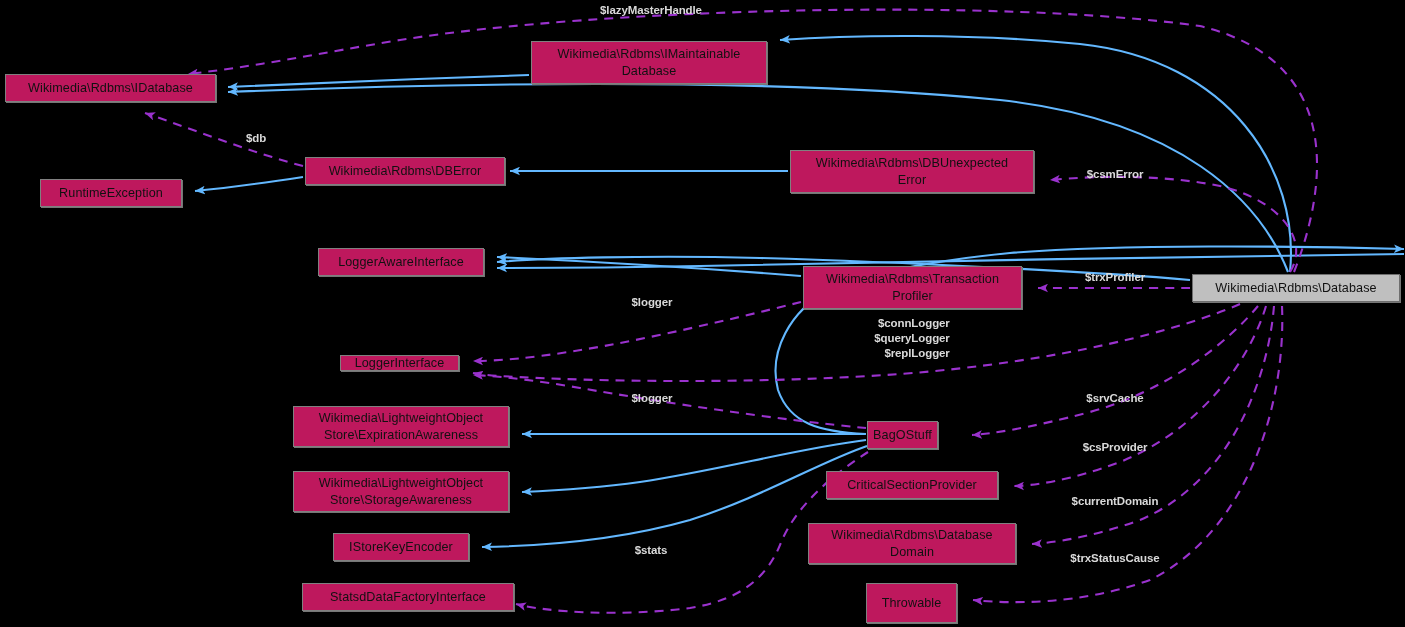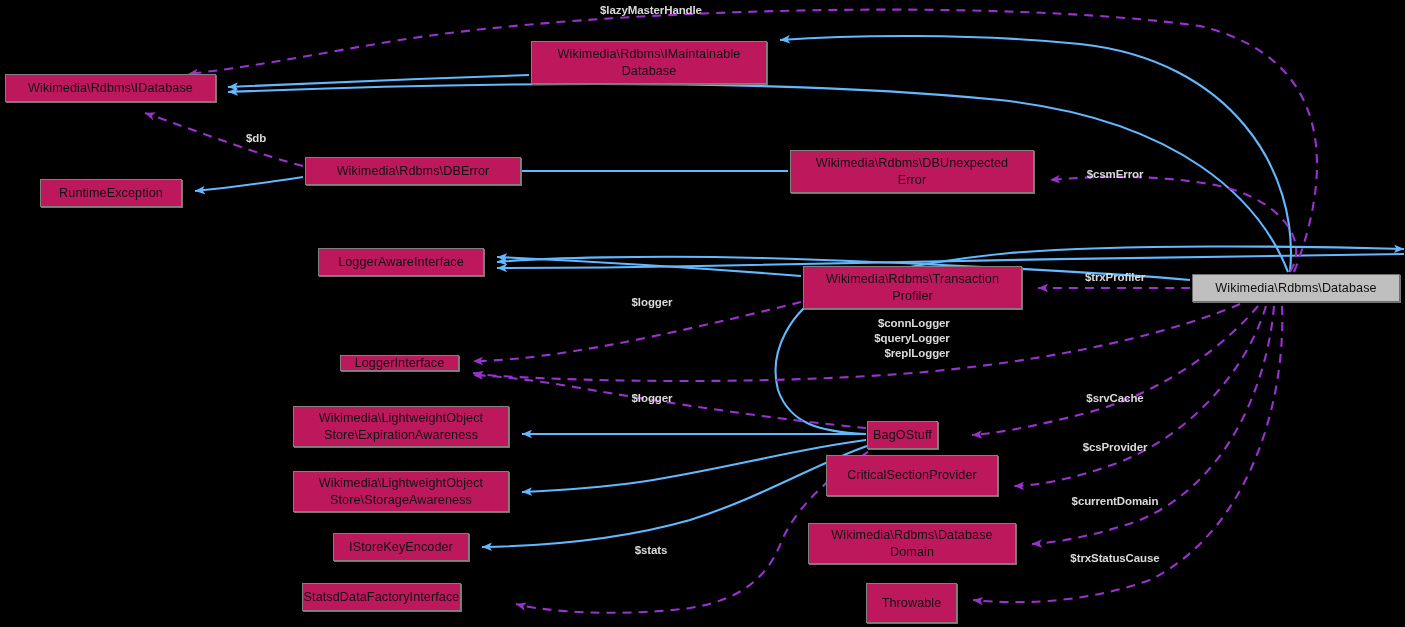--- a/index.html
+++ b/index.html
@@ -126,38 +126,38 @@
 
       <path d="M868,452 C840,470 800,500 782,540 C768,578 740,600 690,608 C620,617 545,612 516,604"></path>
     </g>
   </svg>
 
   <div id="nodes-layer">
       <div class="node-box" style="left: 5px; top: 74px; width: 211px; height: 28px;">Wikimedia\Rdbms\IDatabase</div>
       <div class="node-box" style="left: 531px; top: 41px; width: 236px; height: 43px;">Wikimedia\Rdbms\IMaintainable
 Database</div>
       <div class="node-box" style="left: 40px; top: 179px; width: 142px; height: 28px;">RuntimeException</div>
-      <div class="node-box" style="left: 305px; top: 157px; width: 216px; height: 28px;">Wikimedia\Rdbms\DBError</div>
+      <div class="node-box" style="left: 305px; top: 157px; width: 200px; height: 28px;">Wikimedia\Rdbms\DBError</div>
       <div class="node-box" style="left: 790px; top: 150px; width: 244px; height: 43px;">Wikimedia\Rdbms\DBUnexpected
 Error</div>
       <div class="node-box" style="left: 318px; top: 248px; width: 166px; height: 28px;">LoggerAwareInterface</div>
       <div class="node-box" style="left: 803px; top: 266px; width: 219px; height: 43px;">Wikimedia\Rdbms\Transaction
 Profiler</div>
       <div class="node-box highlight" style="left: 1192px; top: 274px; width: 208px; height: 28px;">Wikimedia\Rdbms\Database</div>
       <div class="node-box" style="left: 340px; top: 355px; width: 119px; height: 16px;">LoggerInterface</div>
       <div class="node-box" style="left: 293px; top: 406px; width: 216px; height: 41px;">Wikimedia\LightweightObject
 Store\ExpirationAwareness</div>
       <div class="node-box" style="left: 867px; top: 421px; width: 71px; height: 28px;">BagOStuff</div>
       <div class="node-box" style="left: 293px; top: 471px; width: 216px; height: 41px;">Wikimedia\LightweightObject
 Store\StorageAwareness</div>
-      <div class="node-box" style="left: 826px; top: 455px; width: 172px; height: 41px;">CriticalSectionProvider</div>
+      <div class="node-box" style="left: 826px; top: 471px; width: 172px; height: 28px;">CriticalSectionProvider</div>
       <div class="node-box" style="left: 333px; top: 533px; width: 136px; height: 28px;">IStoreKeyEncoder</div>
       <div class="node-box" style="left: 808px; top: 523px; width: 208px; height: 41px;">Wikimedia\Rdbms\Database
 Domain</div>
-      <div class="node-box" style="left: 302px; top: 583px; width: 159px; height: 28px;">StatsdDataFactoryInterface</div>
+      <div class="node-box" style="left: 302px; top: 583px; width: 212px; height: 28px;">StatsdDataFactoryInterface</div>
       <div class="node-box" style="left: 866px; top: 583px; width: 91px; height: 40px;">Throwable</div>
     </div>
   <div id="labels-layer">
       <div class="edge-label" style="left: 651px; top: 3px;">$lazyMasterHandle</div>
       <div class="edge-label" style="left: 256px; top: 131px;">$db</div>
       <div class="edge-label" style="left: 1115px; top: 167px;">$csmError</div>
       <div class="edge-label" style="left: 1115px; top: 270px;">$trxProfiler</div>
       <div class="edge-label" style="left: 652px; top: 295px;">$logger</div>
       <div class="edge-label" style="left: 912px; top: 316px;">$connLogger
 $queryLogger

